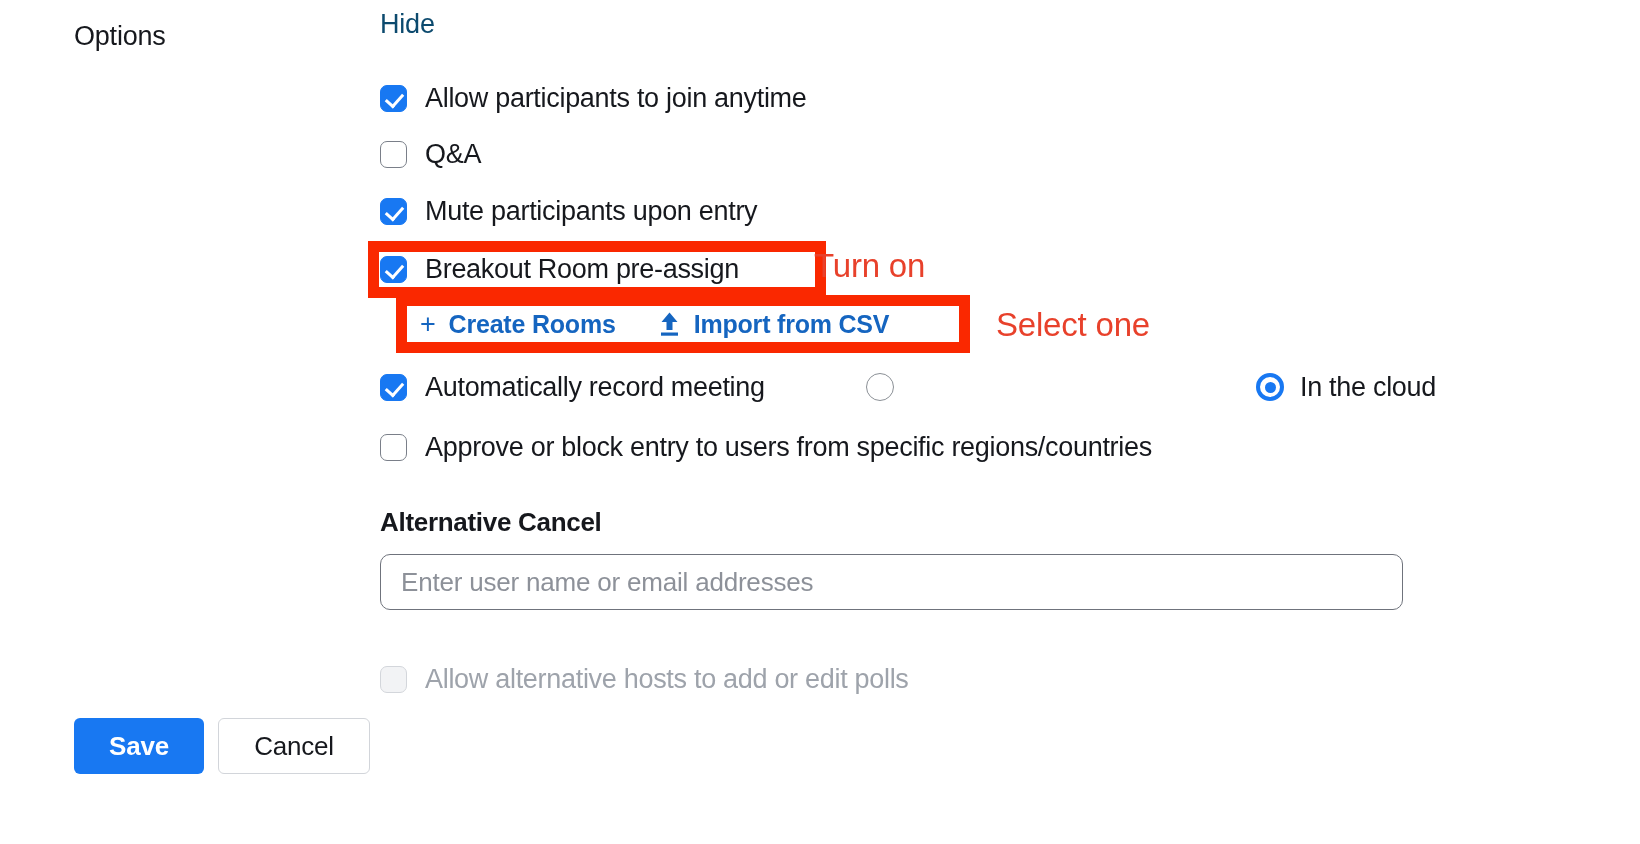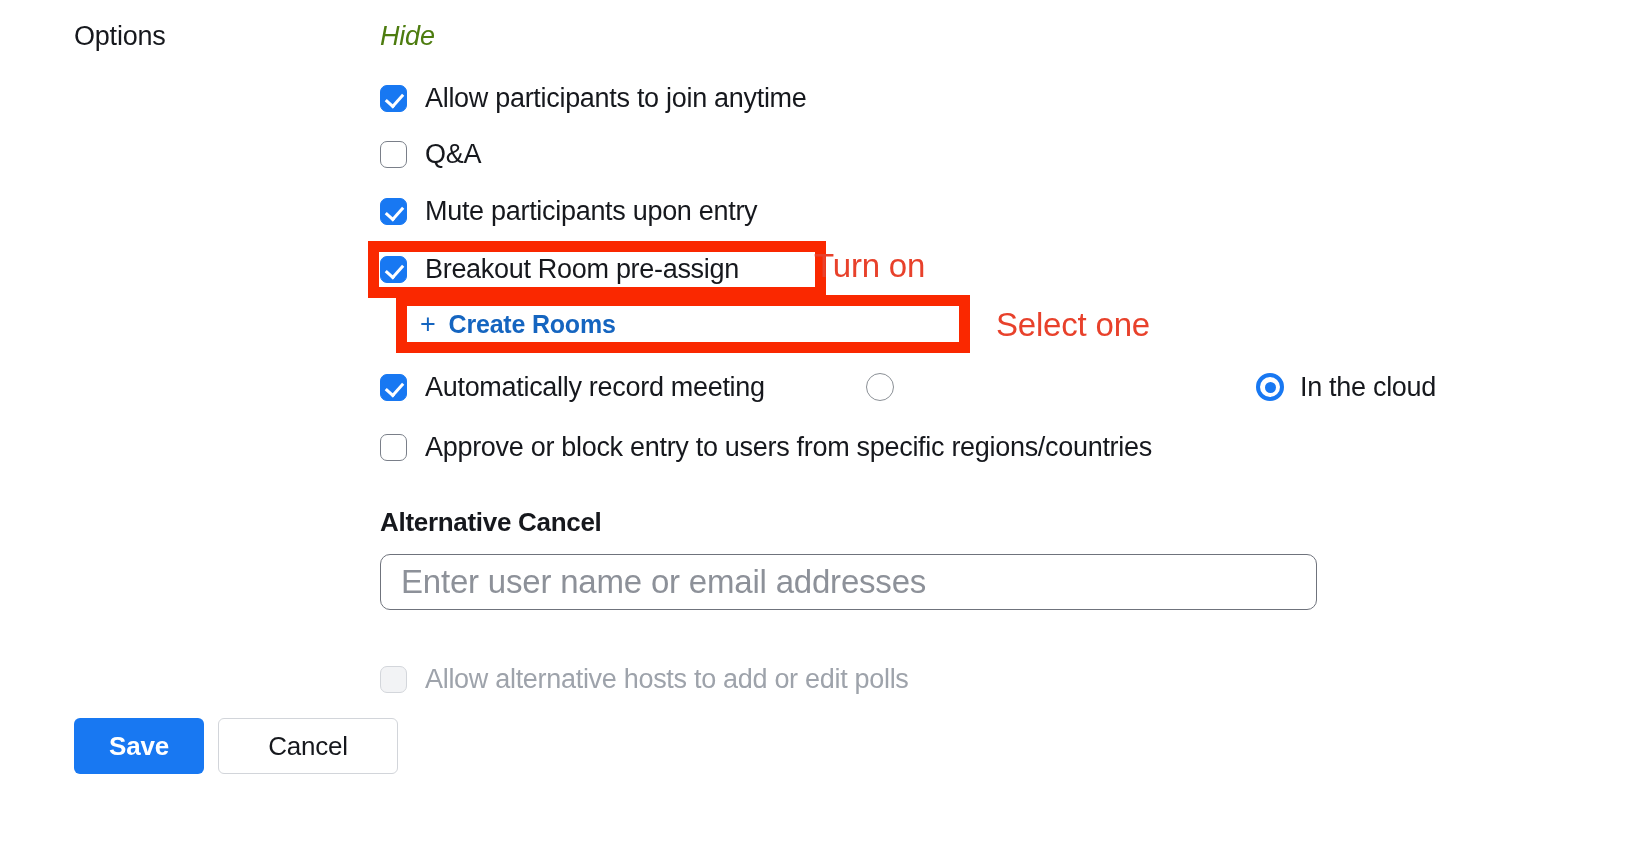--- a/index.html
+++ b/index.html
@@ -23,27 +23,26 @@
     left: 74px;
     top: 20px;
     font-size: 27px;
     line-height: 33px;
     color: #16181d;
     letter-spacing: -0.2px;
   }
   .hide-link {
     position: absolute;
     left: 380px;
-    top: 20px;
+    top: 8px;
     font-size: 27px;
     line-height: 33px;
-    color: #4d7c0f;
-    cursor: pointer;
-    letter-spacing: -0.2px;
-    font-style: italic;
+    color: #0c4a6e;
+    cursor: pointer;
+    letter-spacing: -0.2px;
   }
 
   
   .opt-row {
     position: absolute;
     left: 380px;
     display: flex;
     align-items: center;
     height: 30px;
   }
@@ -202,27 +201,27 @@
     font-size: 26px;
     line-height: 32px;
     font-weight: 700;
     color: #16181d;
     letter-spacing: -0.3px;
   }
   .alt-input {
     position: absolute;
     left: 380px;
     top: 554px;
-    width: 937px;
+    width: 1023px;
     height: 56px;
     border: 1.6px solid #6f737c;
     border-radius: 10px;
     background: #ffffff;
     font-family: "Liberation Sans", sans-serif;
-    font-size: 33px;
+    font-size: 26px;
     color: #16181d;
     padding: 0 20px;
     outline: none;
     letter-spacing: -0.2px;
   }
   .alt-input::placeholder { color: #8d9199; }
 
   
   .btn {
     position: absolute;
@@ -241,21 +240,21 @@
     top: 718px;
     width: 130px;
     background: #1878F2;
     color: #ffffff;
     border: none;
     font-weight: 600;
   }
   #btn-cancel {
     left: 218px;
     top: 718px;
-    width: 180px;
+    width: 152px;
     background: #ffffff;
     color: #16181d;
     border: 1.4px solid #d2d5da;
   }
 </style>
 </head>
 <body>
 
 <div class="options-label">Options</div>
 <div class="hide-link">Hide</div>
@@ -279,20 +278,29 @@
   <span class="cbx on"></span>
   <span class="opt-label">Breakout Room pre-assign</span>
 </div>
 
 <div class="subactions">
   <span class="link-action">
     <span class="plus-icon">+</span>
     <span>Create Rooms</span>
   </span>
   <span class="gap-actions"></span>
+  <span class="link-action">
+    <span class="upload-icon">
+      <svg width="23" height="26" viewBox="0 0 23 26" aria-hidden="true">
+        <path d="M11.5 1.5 L19.5 11 L14.5 11 L14.5 19 L8.5 19 L8.5 11 L3.5 11 Z" fill="#1565C0"></path>
+        <rect x="3" y="21.5" width="17" height="3.2" fill="#1565C0"></rect>
+      </svg>
+    </span>
+    <span>Import from CSV</span>
+  </span>
 </div>
 
 <div class="redbox" id="redbox-breakout"></div>
 <div class="redbox" id="redbox-rooms"></div>
 <div class="annot-text" id="annot-turn-on">Turn on</div>
 <div class="annot-text" id="annot-select-one">Select one</div>
 
 <div class="opt-row" style="top:372px">
   <span class="cbx on"></span>
   <span class="opt-label">Automatically record meeting</span>

